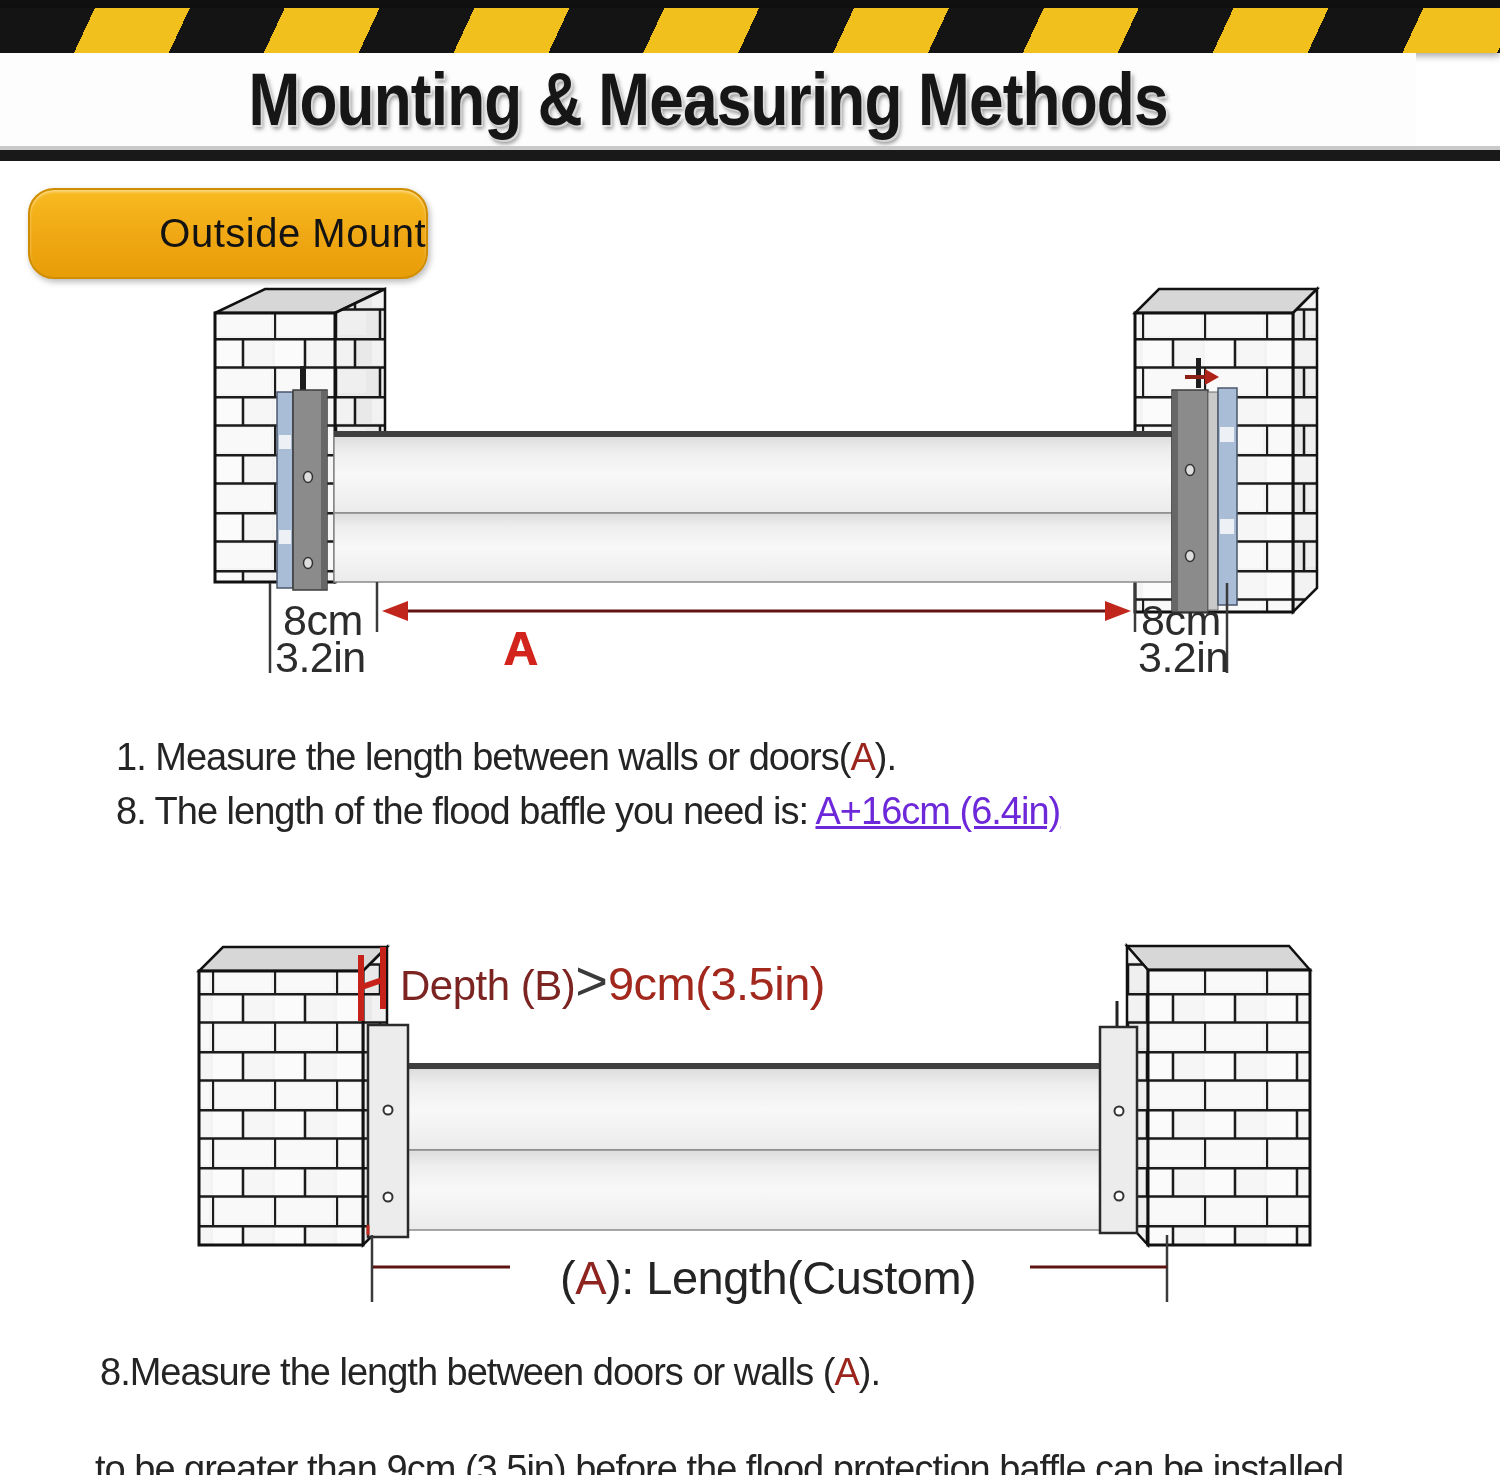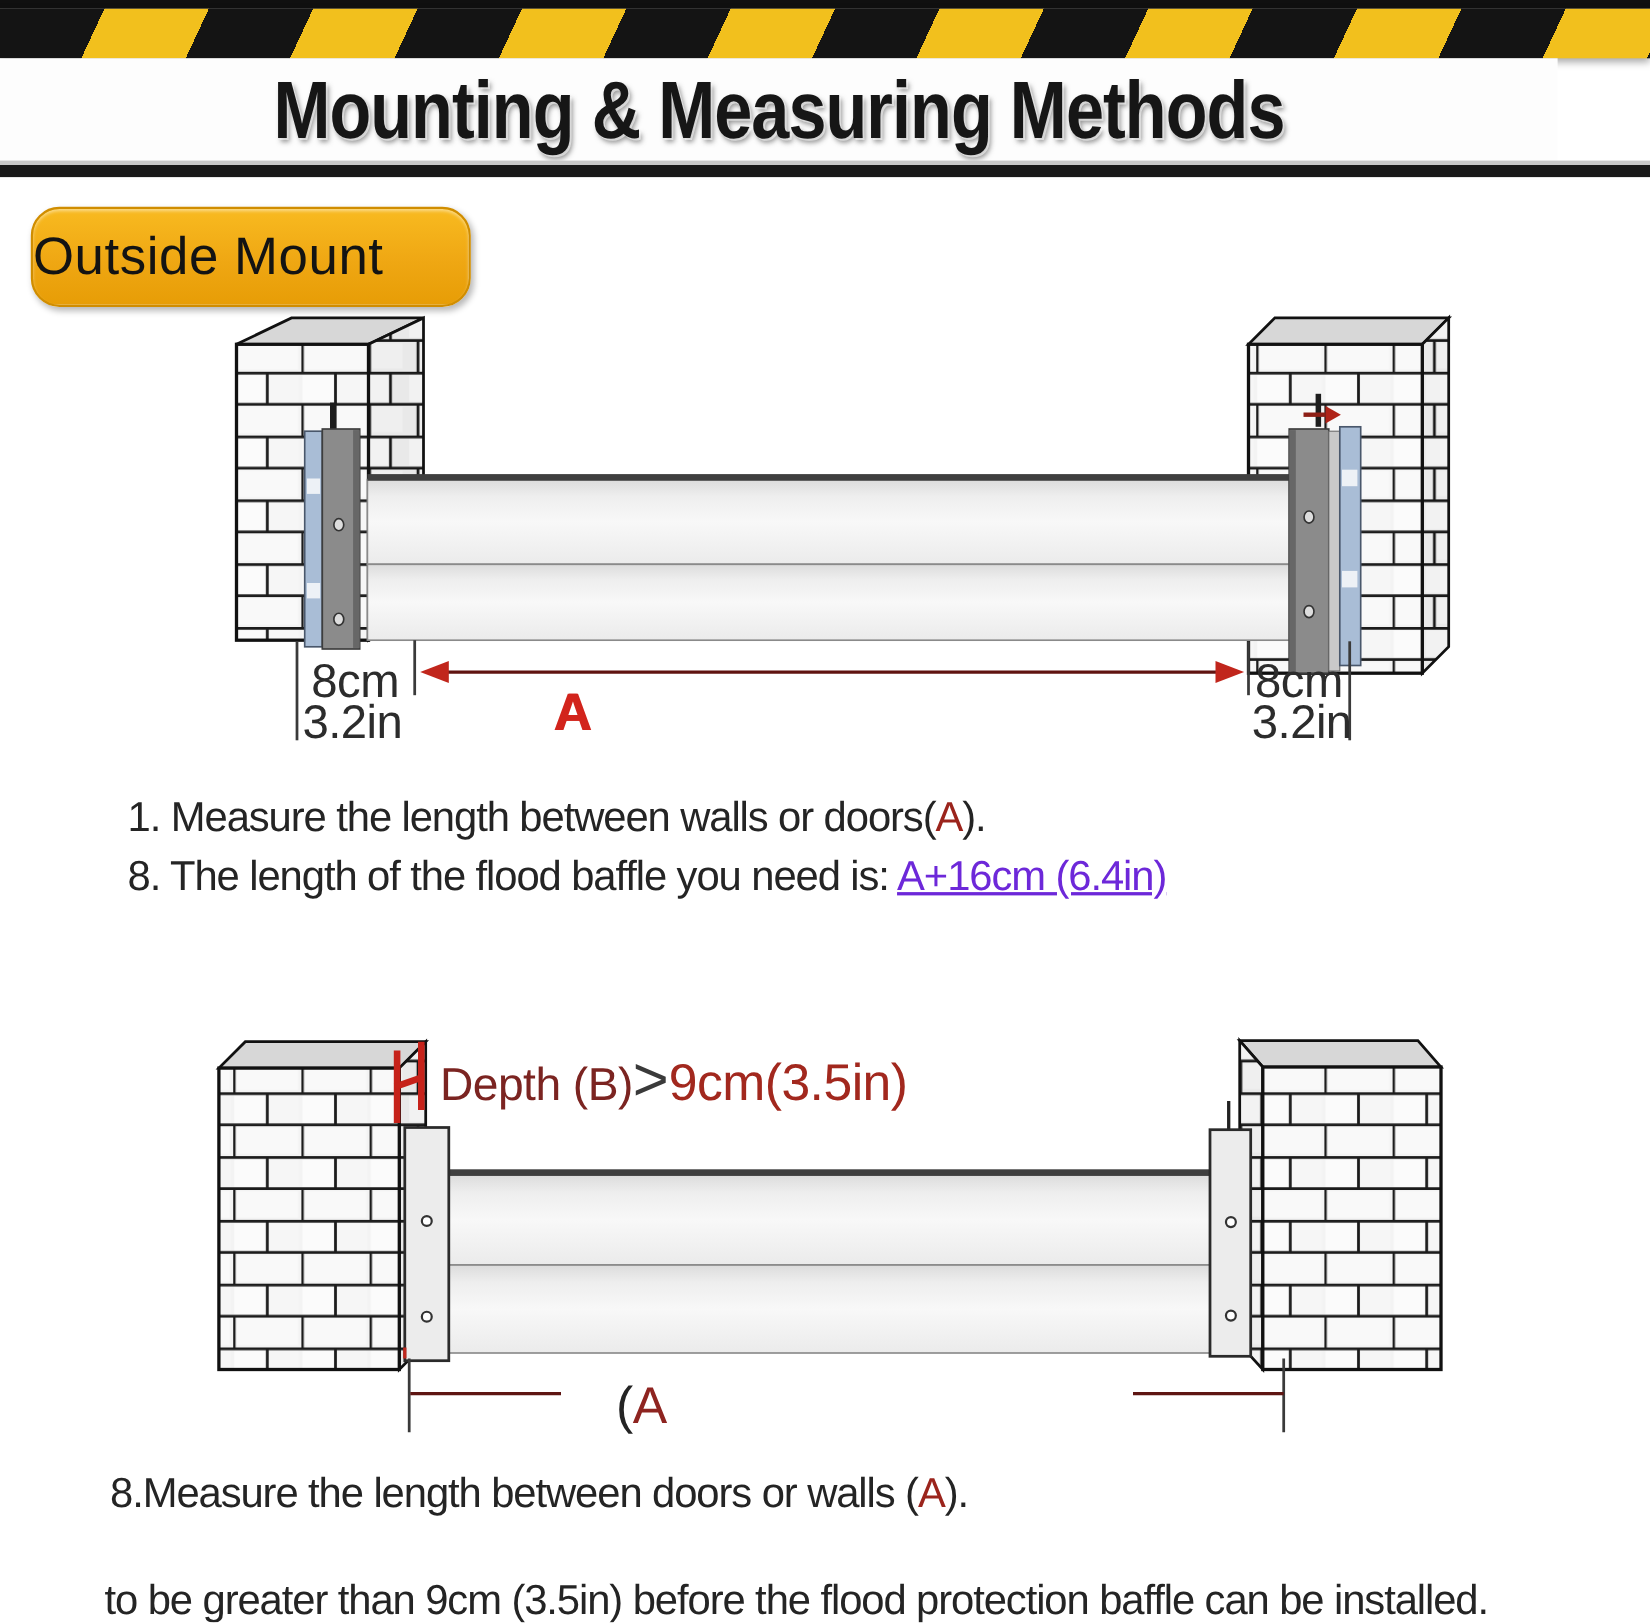--- a/index.html
+++ b/index.html
@@ -13,36 +13,36 @@
           box-shadow:0 3px 7px rgba(0,0,0,.35);}
   .titlebar{position:absolute;left:0;top:53px;width:1416px;height:93px;background:#fdfdfd;
             display:flex;align-items:center;justify-content:center;}
   .title{font-size:74px;font-weight:bold;color:#161616;display:inline-block;
          transform:scaleX(.84);letter-spacing:-1px;white-space:nowrap;
          text-shadow:2px 2px 0 rgba(255,255,255,.55),3px 4px 5px rgba(90,90,90,.65);}
   .divider-gray{position:absolute;left:0;top:146px;width:1500px;height:4px;background:#c9c9c9;}
   .divider-black{position:absolute;left:0;top:150px;width:1500px;height:11px;background:#191919;}
 
   
-  .badge{position:absolute;border-radius:26px;display:flex;align-items:center;justify-content:flex-start;
+  .badge{position:absolute;border-radius:26px;display:flex;align-items:center;justify-content:flex-end;
          background:linear-gradient(180deg,#f8ba20 0%,#efa713 55%,#e79d06 100%);
          border:2px solid #d08d00;box-shadow:2px 3px 6px rgba(0,0,0,.28), inset 0 2px 3px rgba(255,255,255,.45);
-         font-size:48px;color:#131313;letter-spacing:.5px;}
+         font-size:40px;color:#131313;letter-spacing:.5px;}
   .badge-outside{left:28px;top:188px;width:396px;height:87px;}
   .badge-inside{left:28px;top:838px;width:394px;height:89px;}
 
   svg{position:absolute;}
 
   
   .lbl{position:absolute;white-space:nowrap;}
   .dim{font-size:43px;color:#2c2c2c;letter-spacing:-0.5px;}
   .row{display:flex;align-items:baseline;}
   .spanA{font-size:48px;font-weight:bold;color:#d2241c;text-shadow:1px 0 0 #d2241c;}
   .spanTxt{font-size:39px;color:#242424;letter-spacing:-0.3px;}
-  .step{font-size:38px;color:#242424;letter-spacing:-1px;}
+  .step{font-size:38px;color:#242424;letter-spacing:-1px;margin-top:14px;}
   .red-letter{color:#9b241c;}
   .red-value{color:#6d28d9;text-decoration:underline;}
   .maroon{color:#8e2420;}
   .depth-label{font-size:42px;color:#7b2421;letter-spacing:-0.5px;}
   .depth-gt{font-size:56px;color:#3a3a3a;}
   .depth-val{font-size:47px;color:#a2281e;letter-spacing:-0.5px;}
   .len-txt{font-size:47px;color:#242424;letter-spacing:-0.5px;}
   .len-a{font-size:47px;color:#8e2420;letter-spacing:-0.5px;}
 </style>
 </head>
@@ -209,20 +209,21 @@
 
   <div class="lbl row" style="left:400px;top:948px">
     <span class="depth-label">Depth (B) </span>
     <span class="depth-gt">&gt;</span>
     <span class="depth-val">9cm(3.5in)</span>
   </div>
 
   <div class="lbl row" style="left:560px;top:1250px">
     <span class="len-txt">(</span>
     <span class="len-a">A</span>
+    <span class="len-txt">): Length(Custom)</span>
   </div>
 
   <div class="lbl step" style="left:100px;top:1337px">
     <span>8.Measure the length between doors or walls (</span><span class="red-letter">A</span><span>).</span>
   </div>
   <div class="lbl step" style="left:95px;top:1434px">to be greater than 9cm (3.5in) before the flood protection baffle can be installed.</div>
 
 </div>
 
 </body></html>

